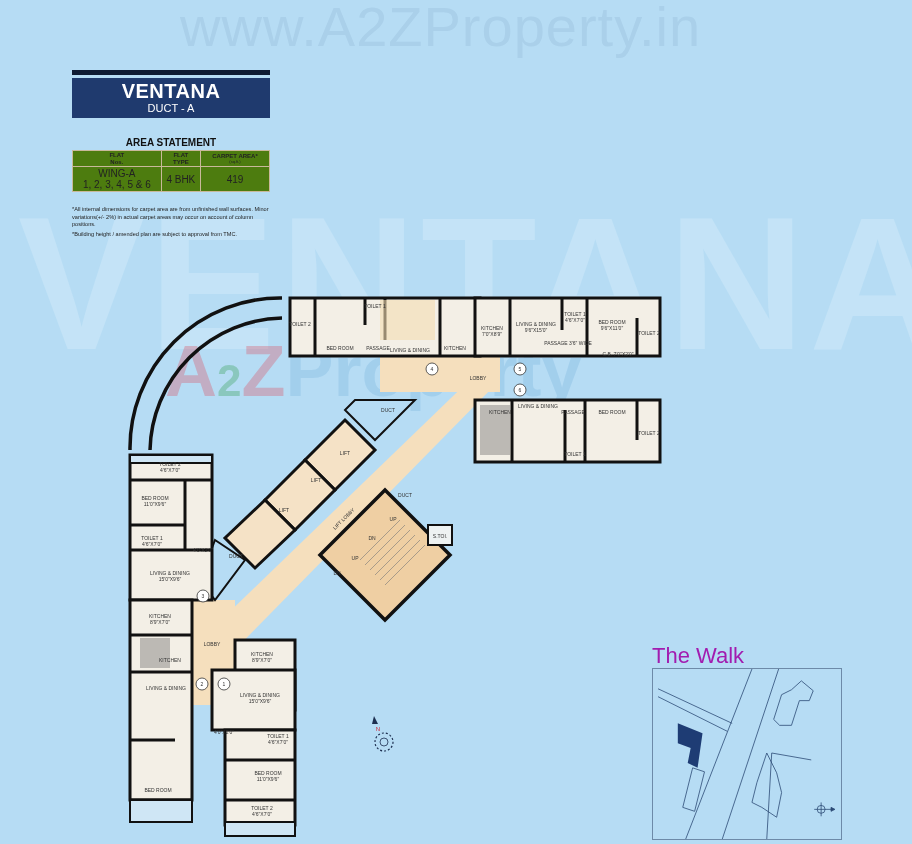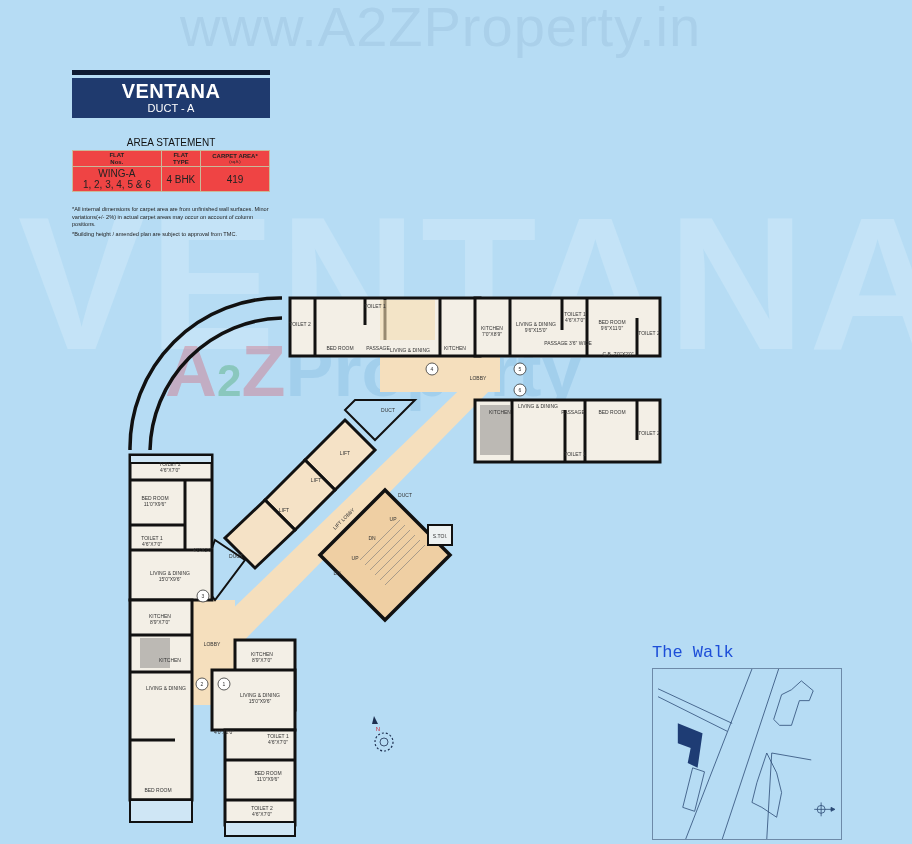--- a/index.html
+++ b/index.html
@@ -12,33 +12,33 @@
   .watermark-a2z .a { color: #d9586a; }
   .watermark-a2z .two { color: #3aa35a; font-size: 44px; }
   .watermark-a2z .z { color: #d9586a; }
   .watermark-a2z .rest { color: #7fb8e0; }
 
   .title-rule { position: absolute; left: 72px; top: 70px; width: 198px; height: 5px; background: #0e1b33; }
   .title-box { position: absolute; left: 72px; top: 78px; width: 198px; height: 40px; background: #1f3a6e; color: #fff; text-align: center; }
   .title-box .t1 { font-size: 20px; font-weight: bold; letter-spacing: 0.5px; margin-top: 2px; }
   .title-box .t2 { font-size: 11px; margin-top: -1px; }
 
-  .area-title { position: absolute; left: 72px; top: 137px; width: 198px; text-align: center; font-size: 10px; font-weight: normal; color: #111; }
-  table.area { position: absolute; left: 72px; top: 150px; width: 198px; border-collapse: collapse; background: #ef4444; font-size: 9px; color: #222; }
+  .area-title { position: absolute; left: 72px; top: 137px; width: 198px; text-align: center; font-size: 10px; font-weight: bold; color: #111; }
+  table.area { position: absolute; left: 72px; top: 150px; width: 198px; border-collapse: collapse; background: #4d7c0f; font-size: 9px; color: #222; }
   table.area th { font-size: 6px; font-weight: bold; border: 1px solid #c9b99a; padding: 1px 2px; line-height: 1.1; }
   table.area td { border: 1px solid #c9b99a; text-align: center; padding: 1px 2px; line-height: 1.1; font-size: 10px; }
   table.area th small { display: block; font-size: 4px; font-weight: normal; }
 
   .notes { position: absolute; left: 72px; top: 206px; width: 200px; font-size: 5.6px; color: #222; line-height: 1.35; }
   .notes p + p { margin-top: 2px; }
 
   .plan { position: absolute; left: 0; top: 0; width: 912px; height: 844px; }
   .lbl { font-family: "Liberation Sans", sans-serif; fill: #333; font-size: 5px; text-anchor: middle; }
 
-  .walk-title { position: absolute; left: 652px; top: 643px; font-size: 17px; color: #1d4ed8; font-family: Liberation Mono, monospace; }
+  .walk-title { position: absolute; left: 652px; top: 643px; font-size: 22px; color: #a21caf; }
   .walk-map { position: absolute; left: 652px; top: 668px; width: 190px; height: 172px; border: 1px solid #6d8aa8; }
 </style>
 </head>
 <body>
 
 <div class="watermark-url">www.A2ZProperty.in</div>
 <div class="watermark-big">VENTANA</div>
 <div class="watermark-a2z">
   <span class="a">A</span><span class="two">2</span><span class="z">Z</span><span class="rest">Property</span>
 </div>

